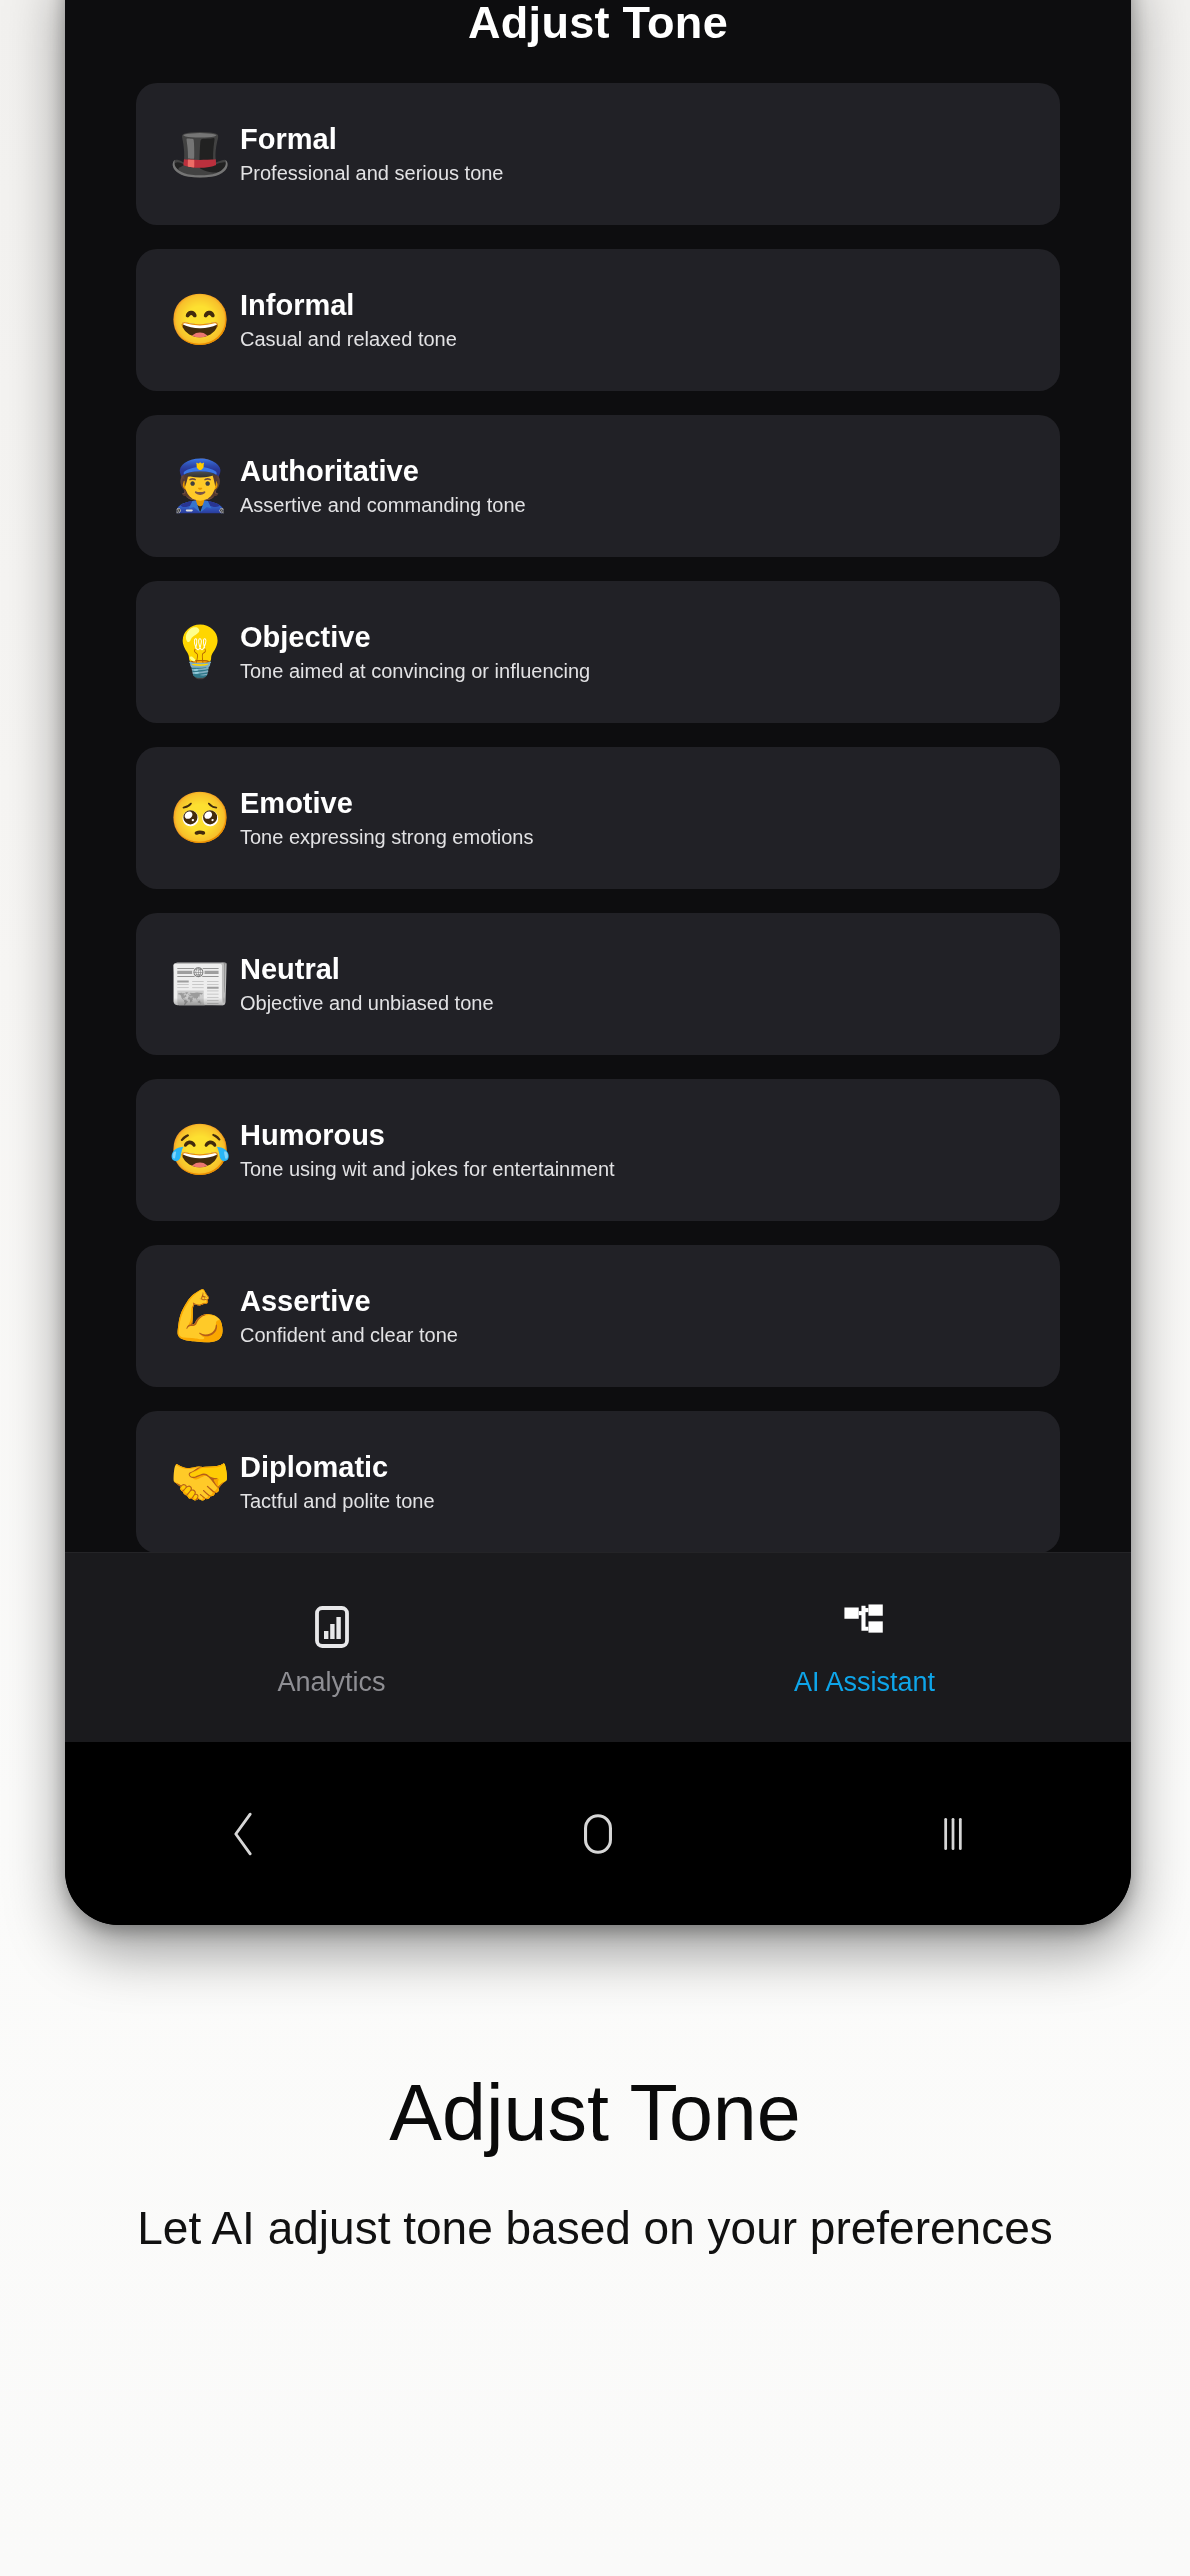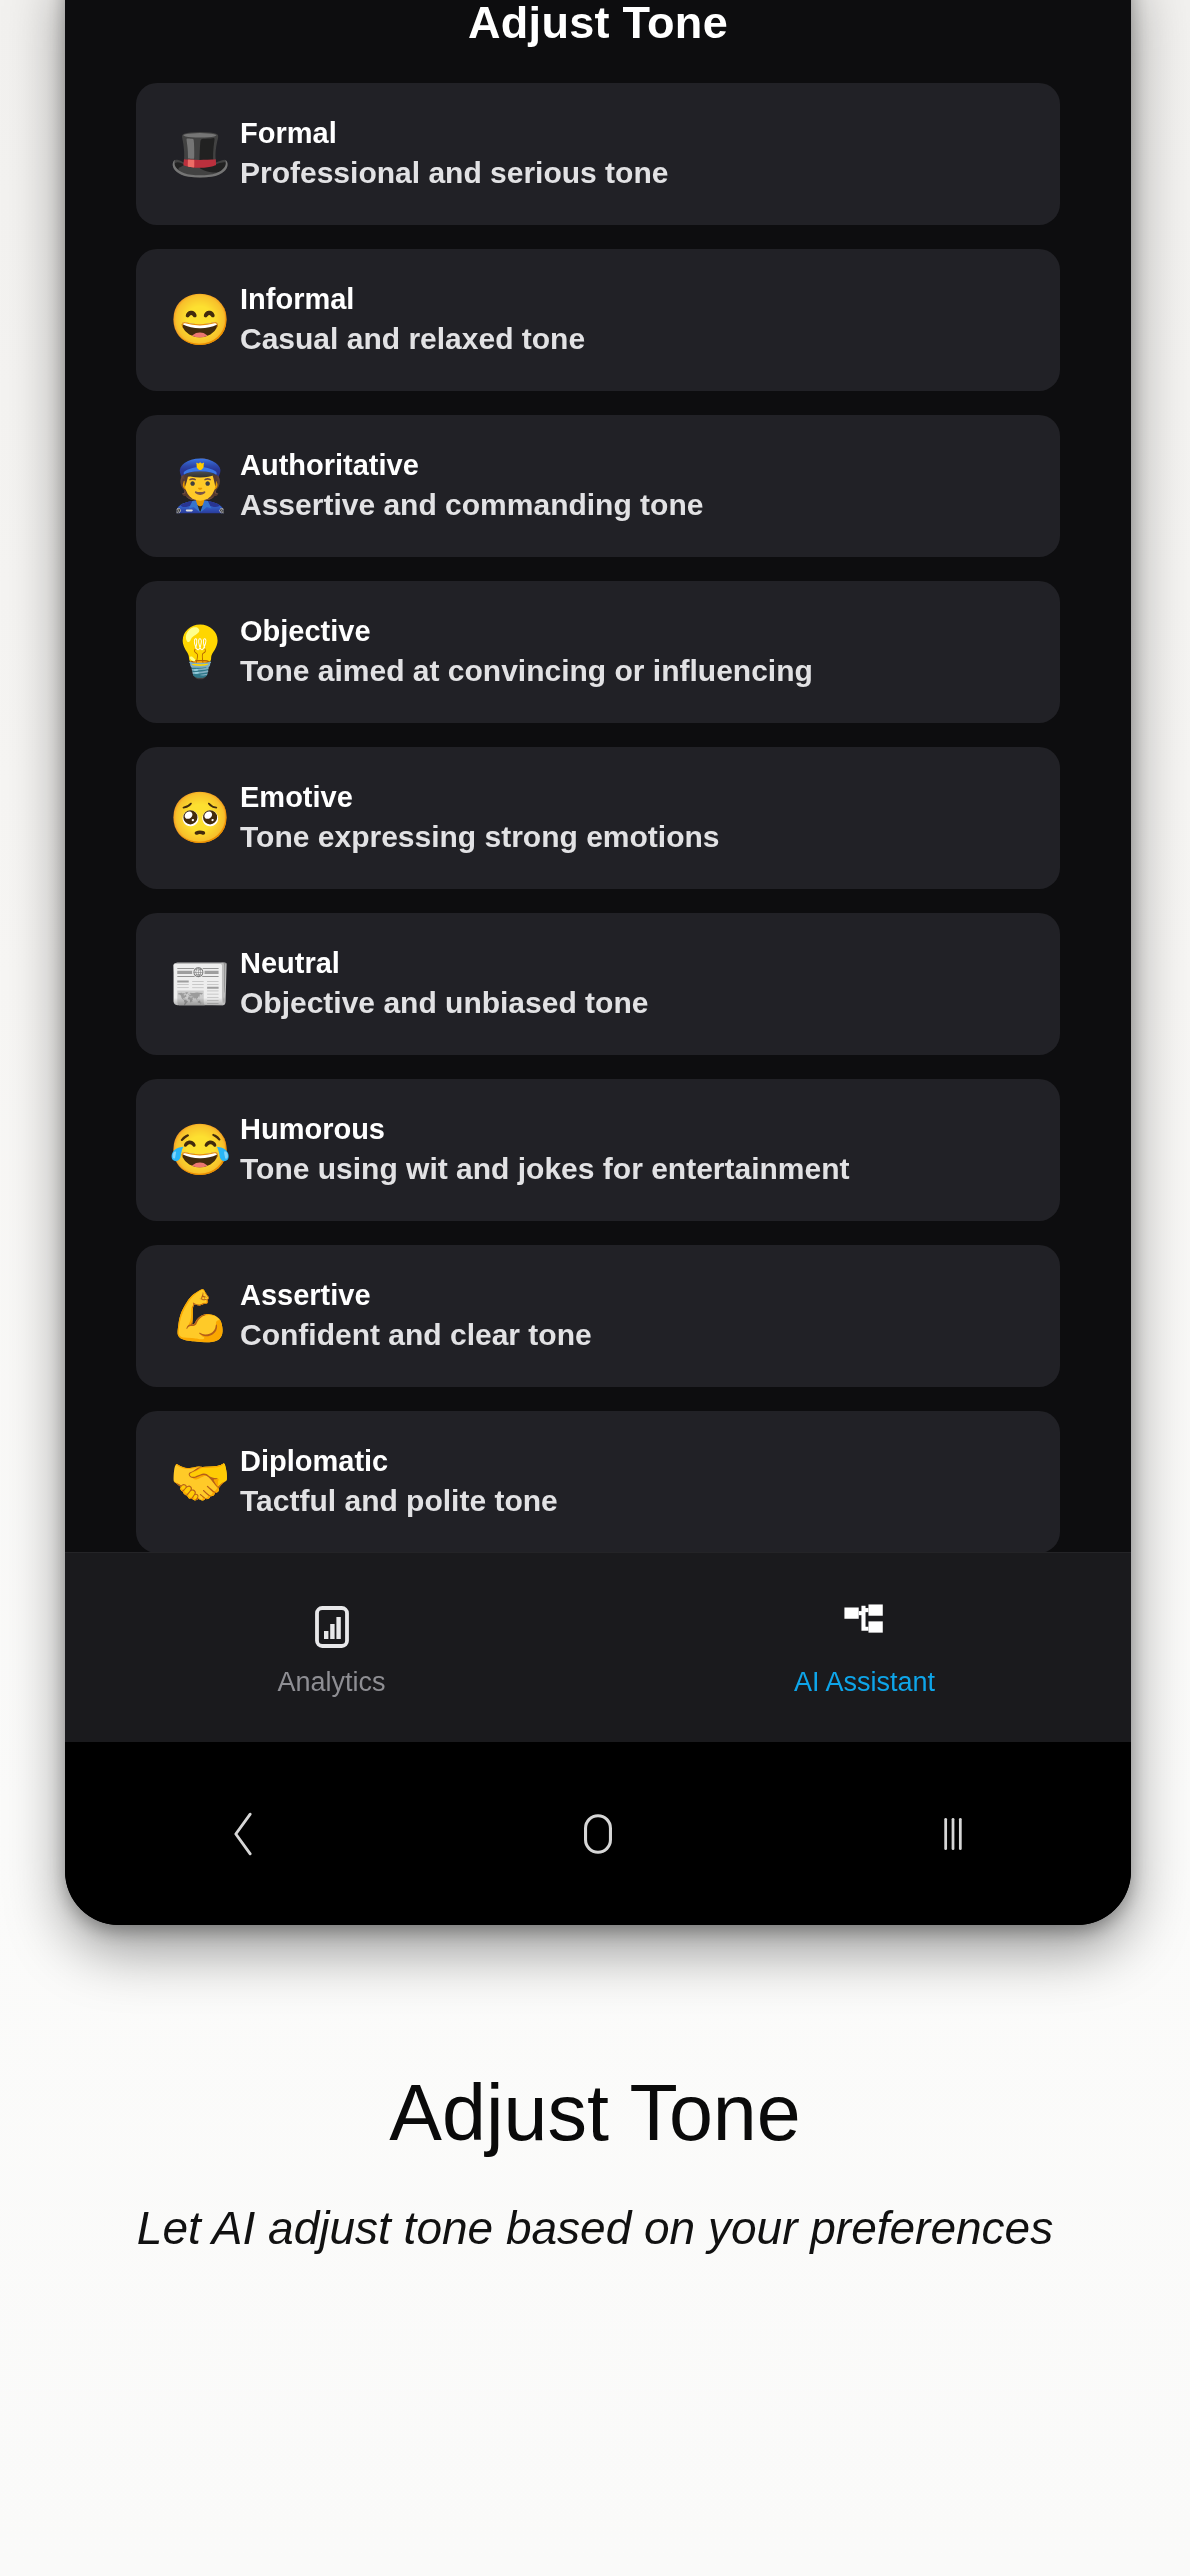--- a/index.html
+++ b/index.html
@@ -104,22 +104,22 @@
 
   .tone-name {
     color: #ffffff;
     font-size: 29px;
     font-weight: bold;
     line-height: 1.14;
   }
 
   .tone-desc {
     color: #e2e2e4;
-    font-size: 30px;
-    font-weight: bold;
+    font-size: 20px;
+    font-weight: normal;
     line-height: 1.16;
   }
 
   
   .bottom-nav {
     flex: 0 0 auto;
     height: 190px;
     background: #1a1a1d;
     display: flex;
     align-items: center;
@@ -181,21 +181,20 @@
     font-size: 79px;
     font-weight: normal;
     line-height: 1.1;
     margin-bottom: 42px;
   }
   .caption-sub {
     color: #111111;
     font-size: 46px;
     font-weight: normal;
     line-height: 1.28;
-    font-style: italic;
   }
 </style>
 </head>
 <body>
 
 <div class="page-bg"></div>
 
 <div class="device">
 
   <div class="screen">

